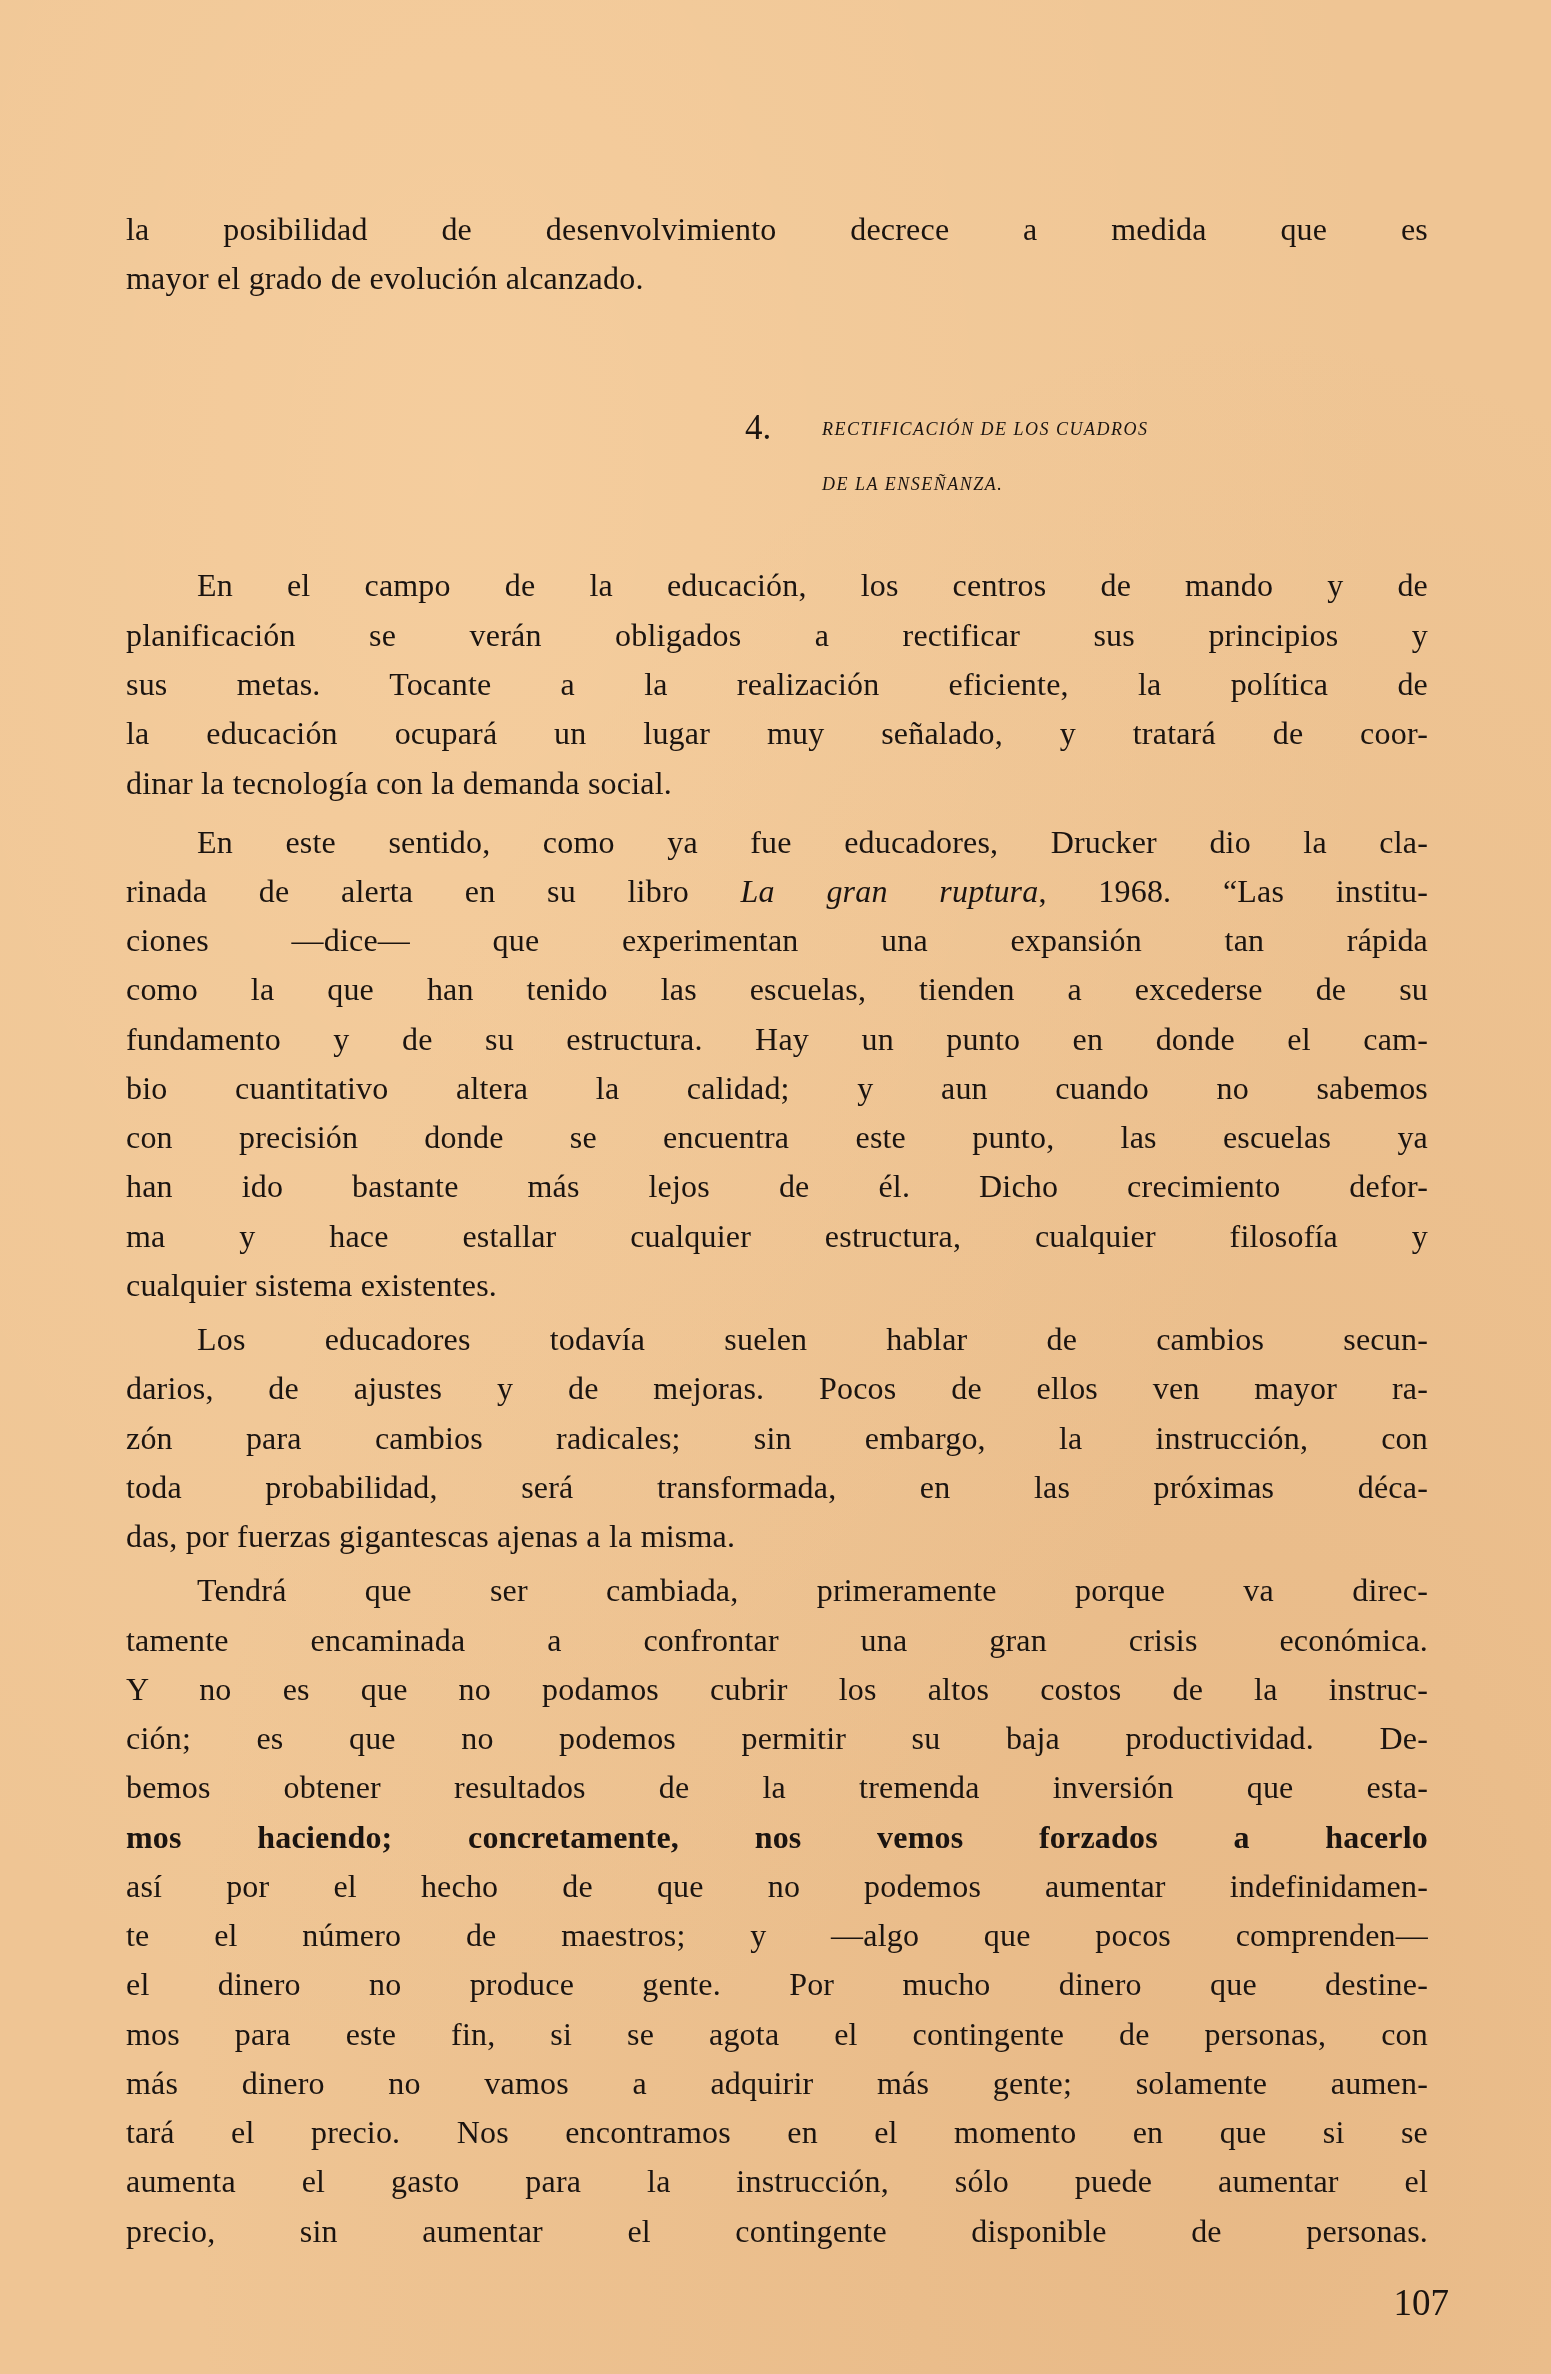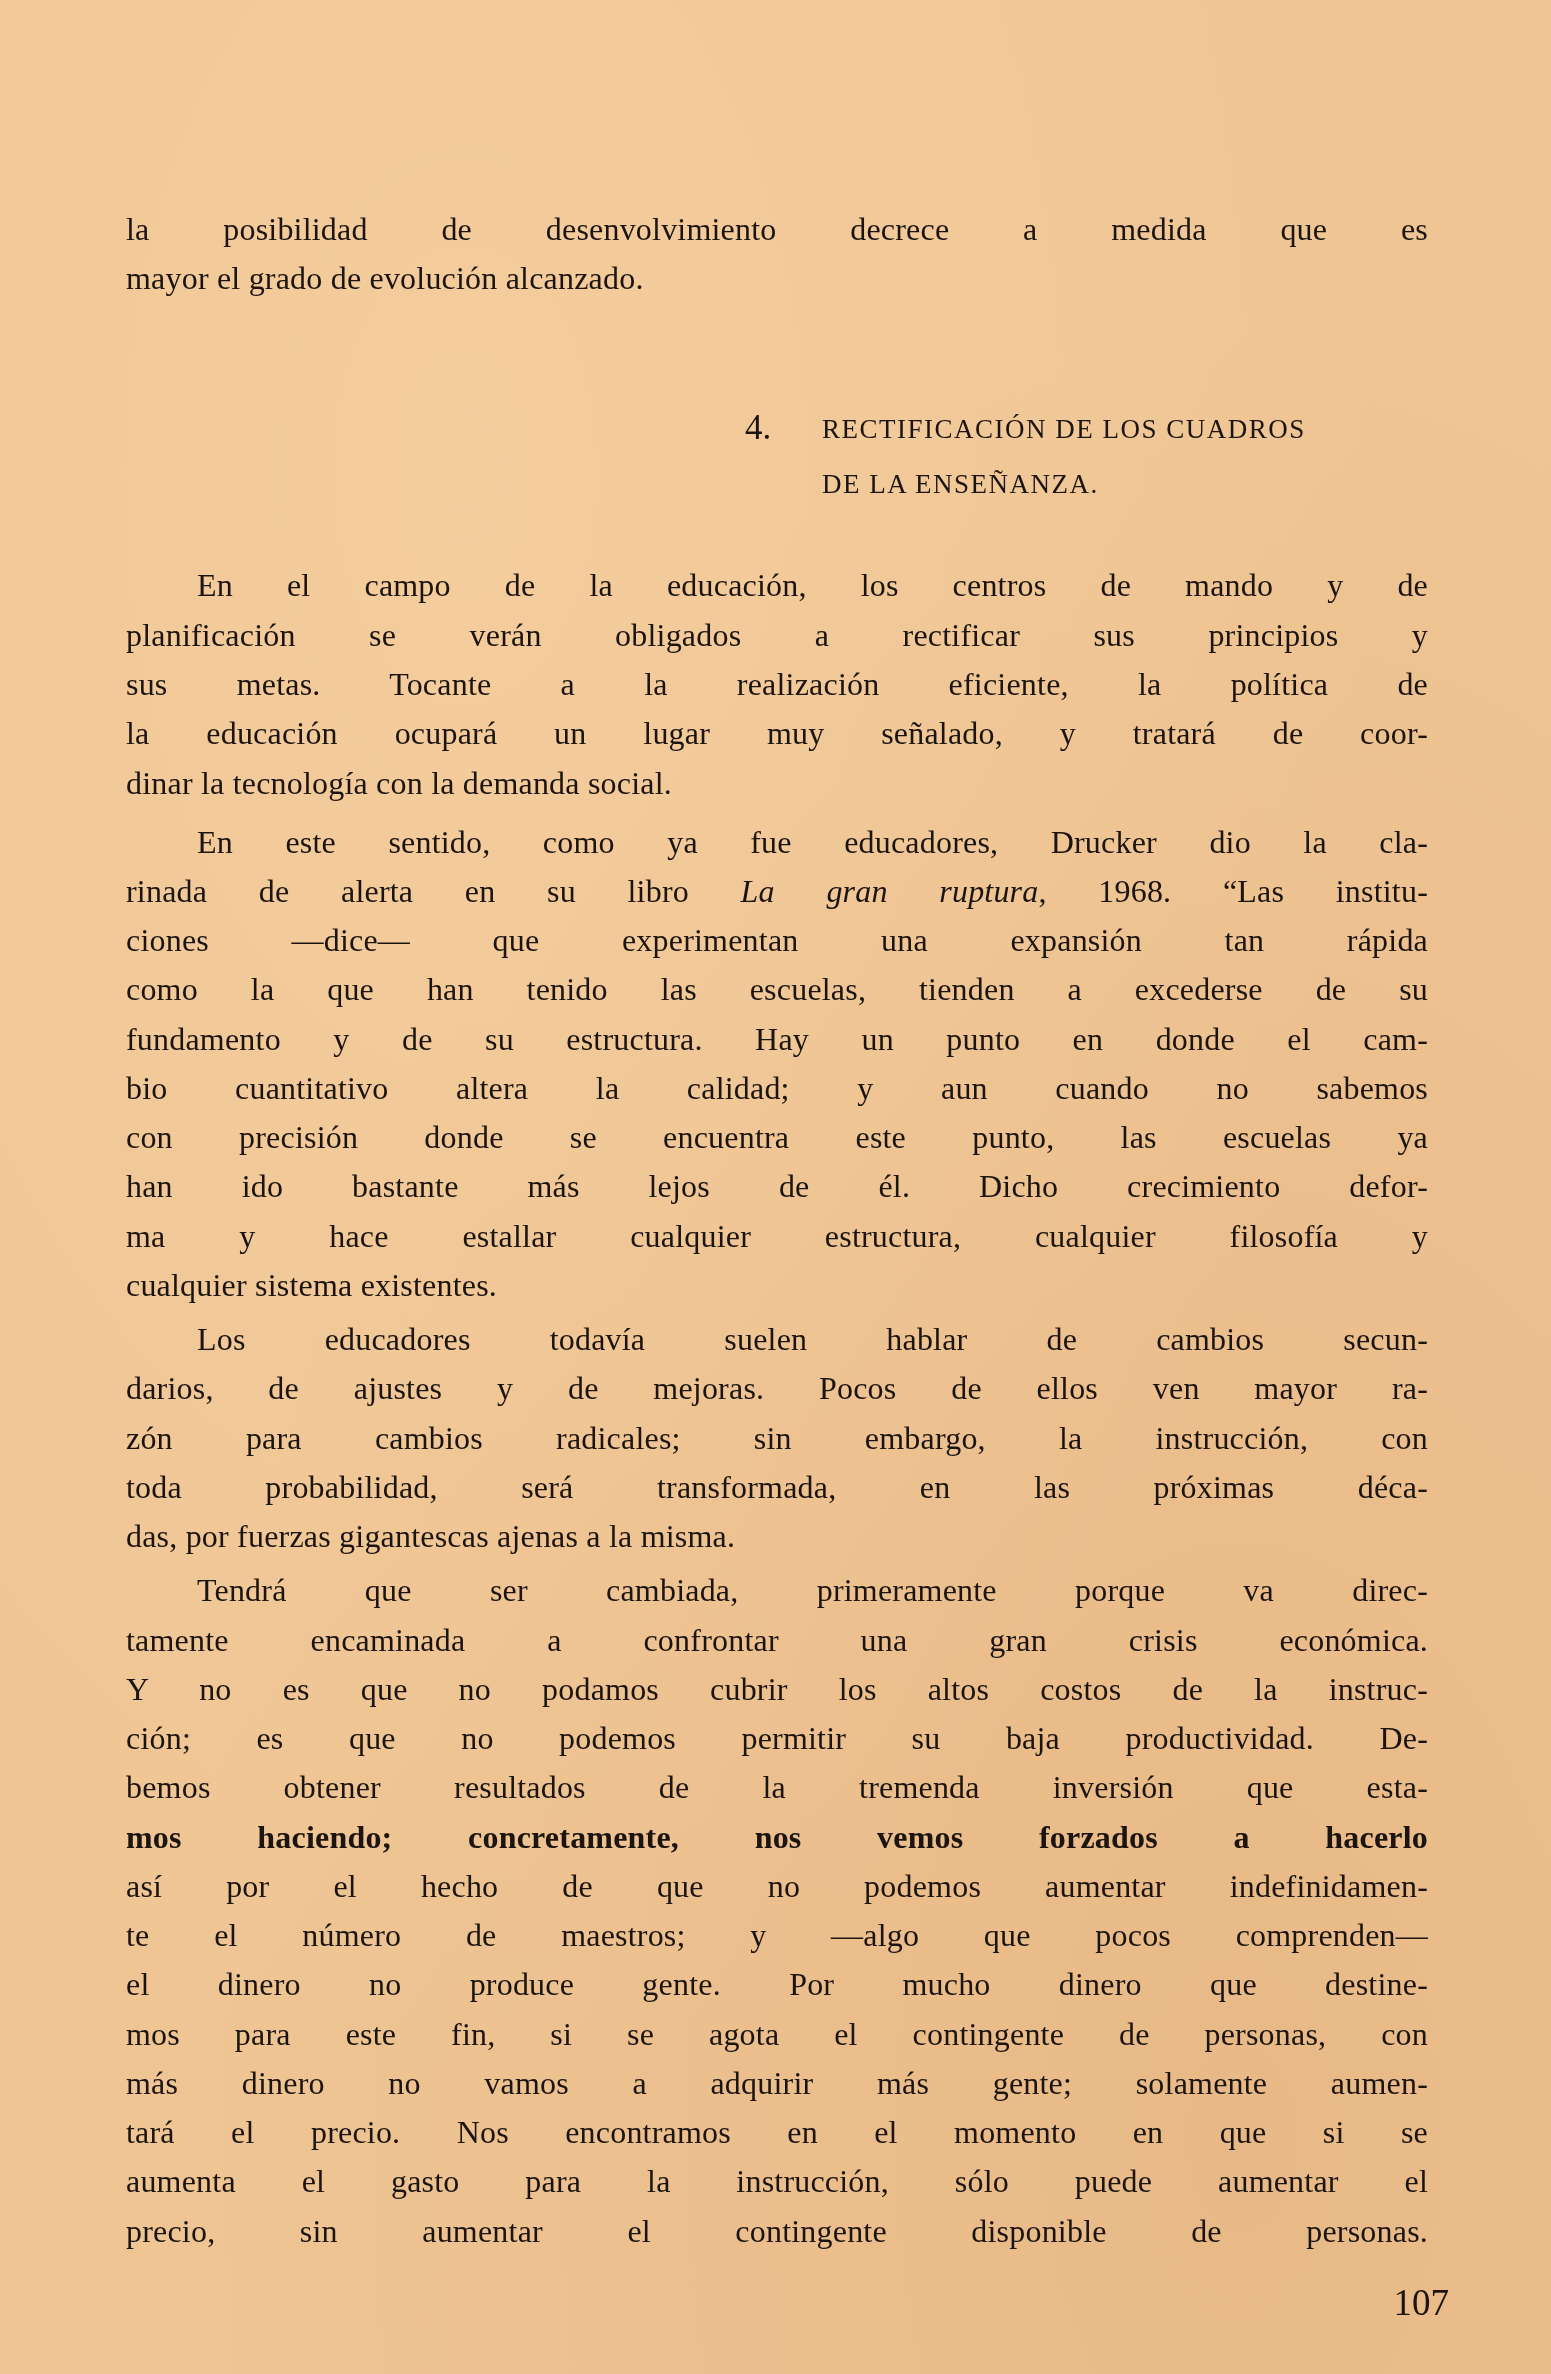--- a/index.html
+++ b/index.html
@@ -34,24 +34,25 @@
       text-align: justify;
       text-align-last: justify;
       letter-spacing: 0.2px;
     }
     .line.last { text-align-last: left; }
     .line.indent { padding-left: 71px; width: 1231px; }
     .line i { font-style: italic; }
     .heading {
       position: absolute;
       left: 745px;
-      font-size: 27px;
+      font-size: 18px;
       line-height: 47px;
       letter-spacing: 1.5px;
       text-transform: uppercase;
+      font-style: italic;
     }
     .heading-num {
       position: absolute;
       left: 745px;
       top: 404px;
       font-size: 35px;
       line-height: 47px;
     }
     .page-number {
       position: absolute;

